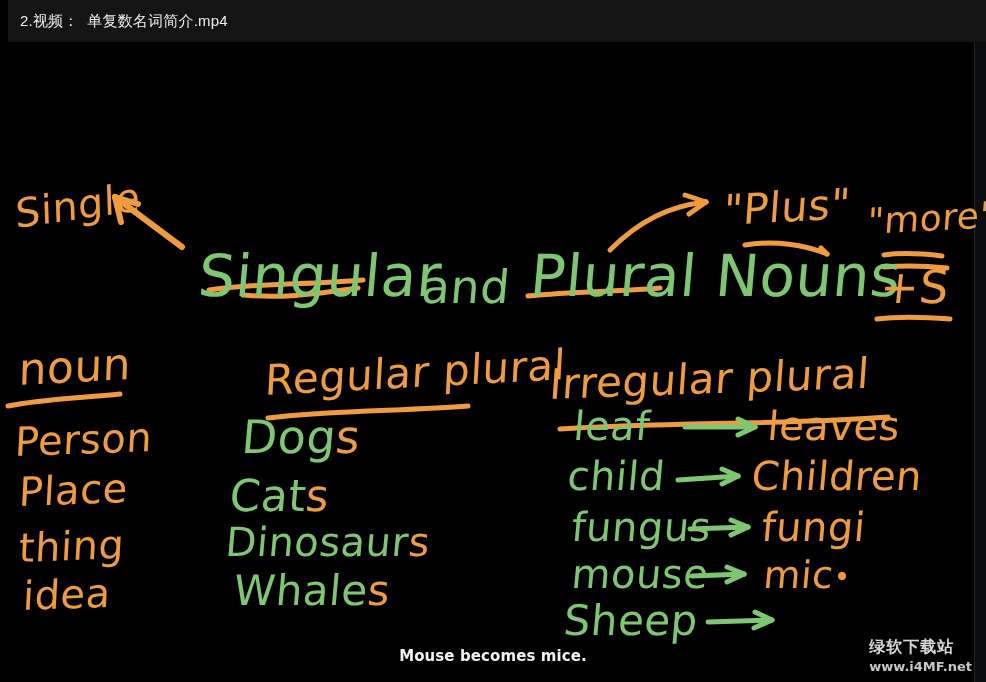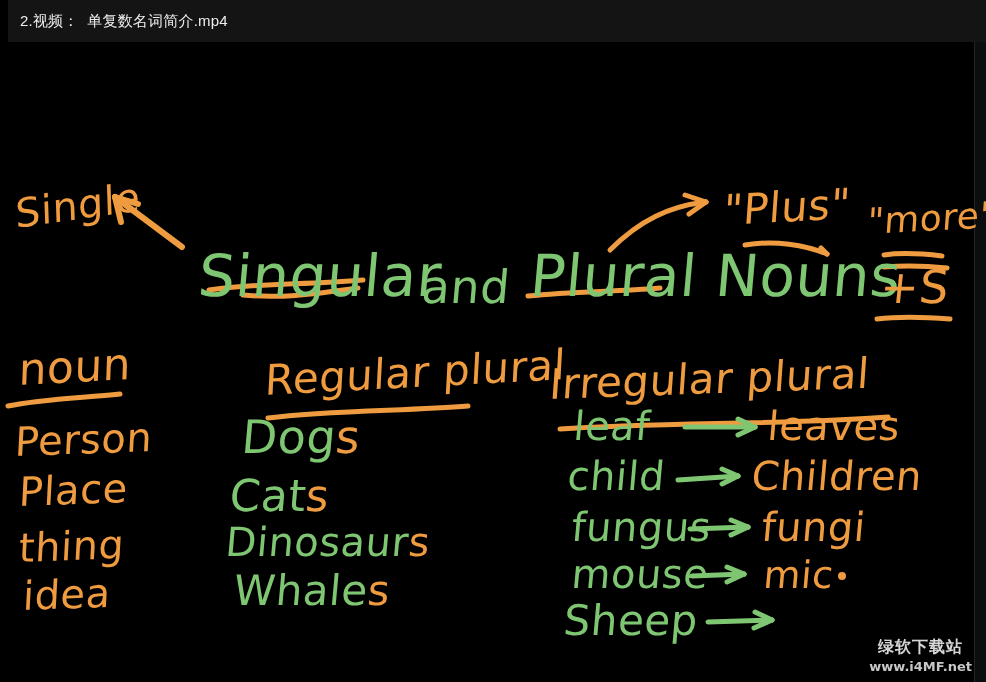--- a/index.html
+++ b/index.html
@@ -110,21 +110,21 @@
     font-family: "DejaVu Sans", sans-serif;
     letter-spacing: 0.1px;
     text-shadow: 0 0 3px #000, 1px 1px 2px #000;
   }
 
   
   #watermark {
     position: absolute;
     right: 14px;
     bottom: 8px;
-    text-align: center;
+    text-align: left;
     opacity: 0.92;
   }
   #wm-cn {
     color: #e9e9e9;
     font-size: 16px;
     font-weight: bold;
     font-family: "DejaVu Sans", sans-serif;
     letter-spacing: 1px;
     text-shadow: 1px 1px 2px #000;
   }
@@ -288,20 +288,21 @@
 
     <div class="ink green hw" style="left:570px; top:465px; font-size:40px; transform:skewX(-5deg);">fungus</div>
     <div class="ink orange hw" style="left:760px; top:465px; font-size:40px; transform:skewX(-5deg);">fungi</div>
 
     <div class="ink green hw" style="left:570px; top:512px; font-size:40px; transform:skewX(-5deg);">mouse</div>
     <div class="ink orange hw" style="left:762px; top:514px; font-size:38px; transform:skewX(-5deg);">mic</div>
 
     <div class="ink green hw" style="left:562px; top:558px; font-size:42px; transform:skewX(-5deg);">Sheep</div>
     <div class="ink green hw" style="left:790px; top:558px; font-size:42px; transform:skewX(-5deg);"></div>
 
+    <div id="subtitle-sub">Mouse becomes mice.</div>
 
     <div id="watermark">
       <div id="wm-cn">绿软下载站</div>
       <div id="wm-url">www.i4MF.net</div>
     </div>
 
   </div>
 </div>
 
 </body></html>

